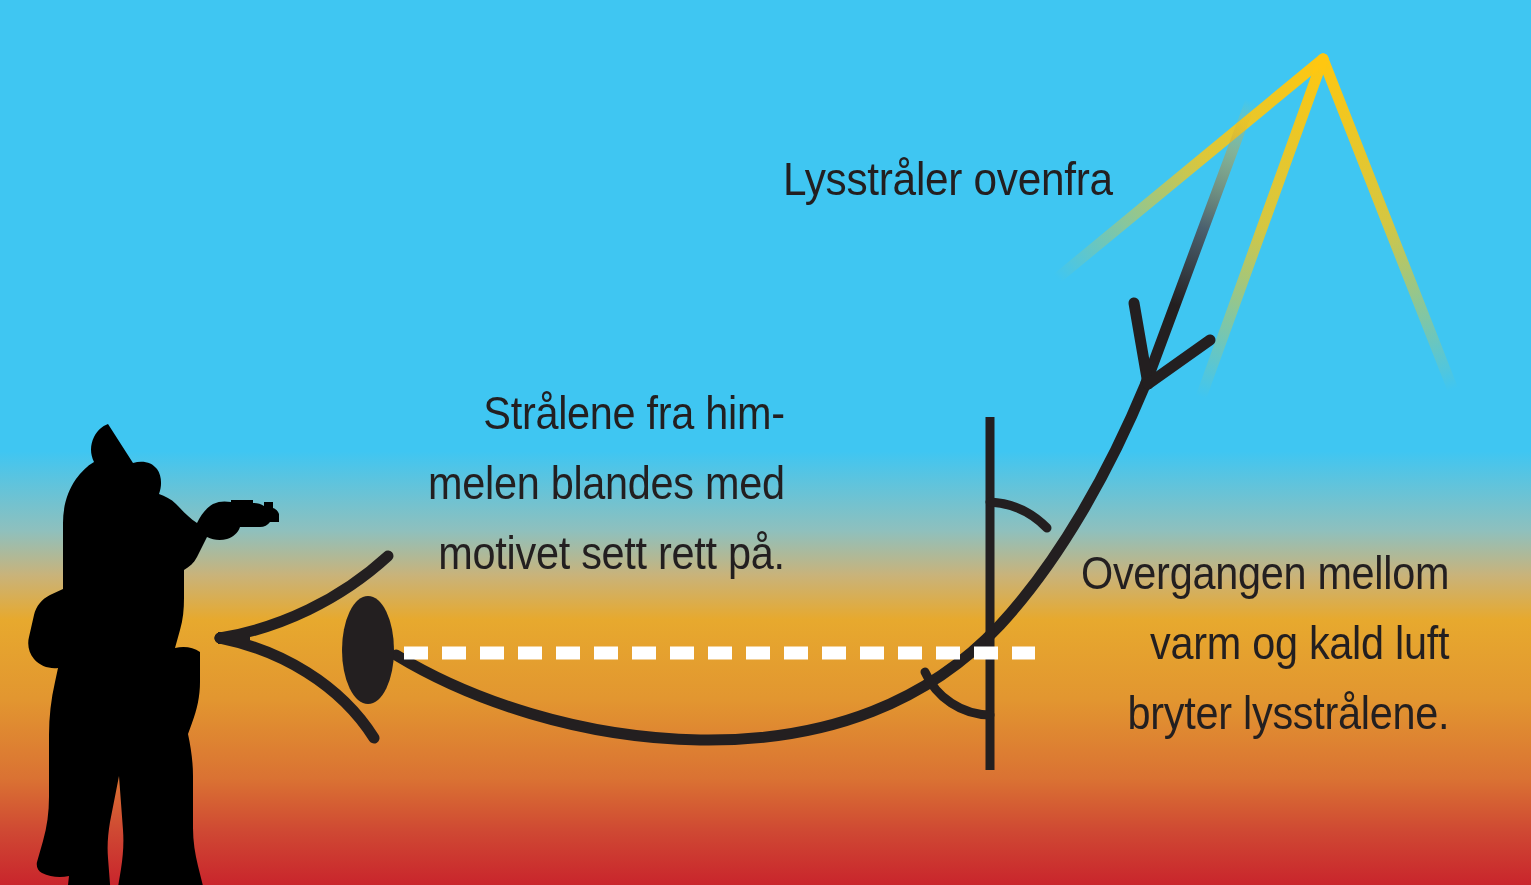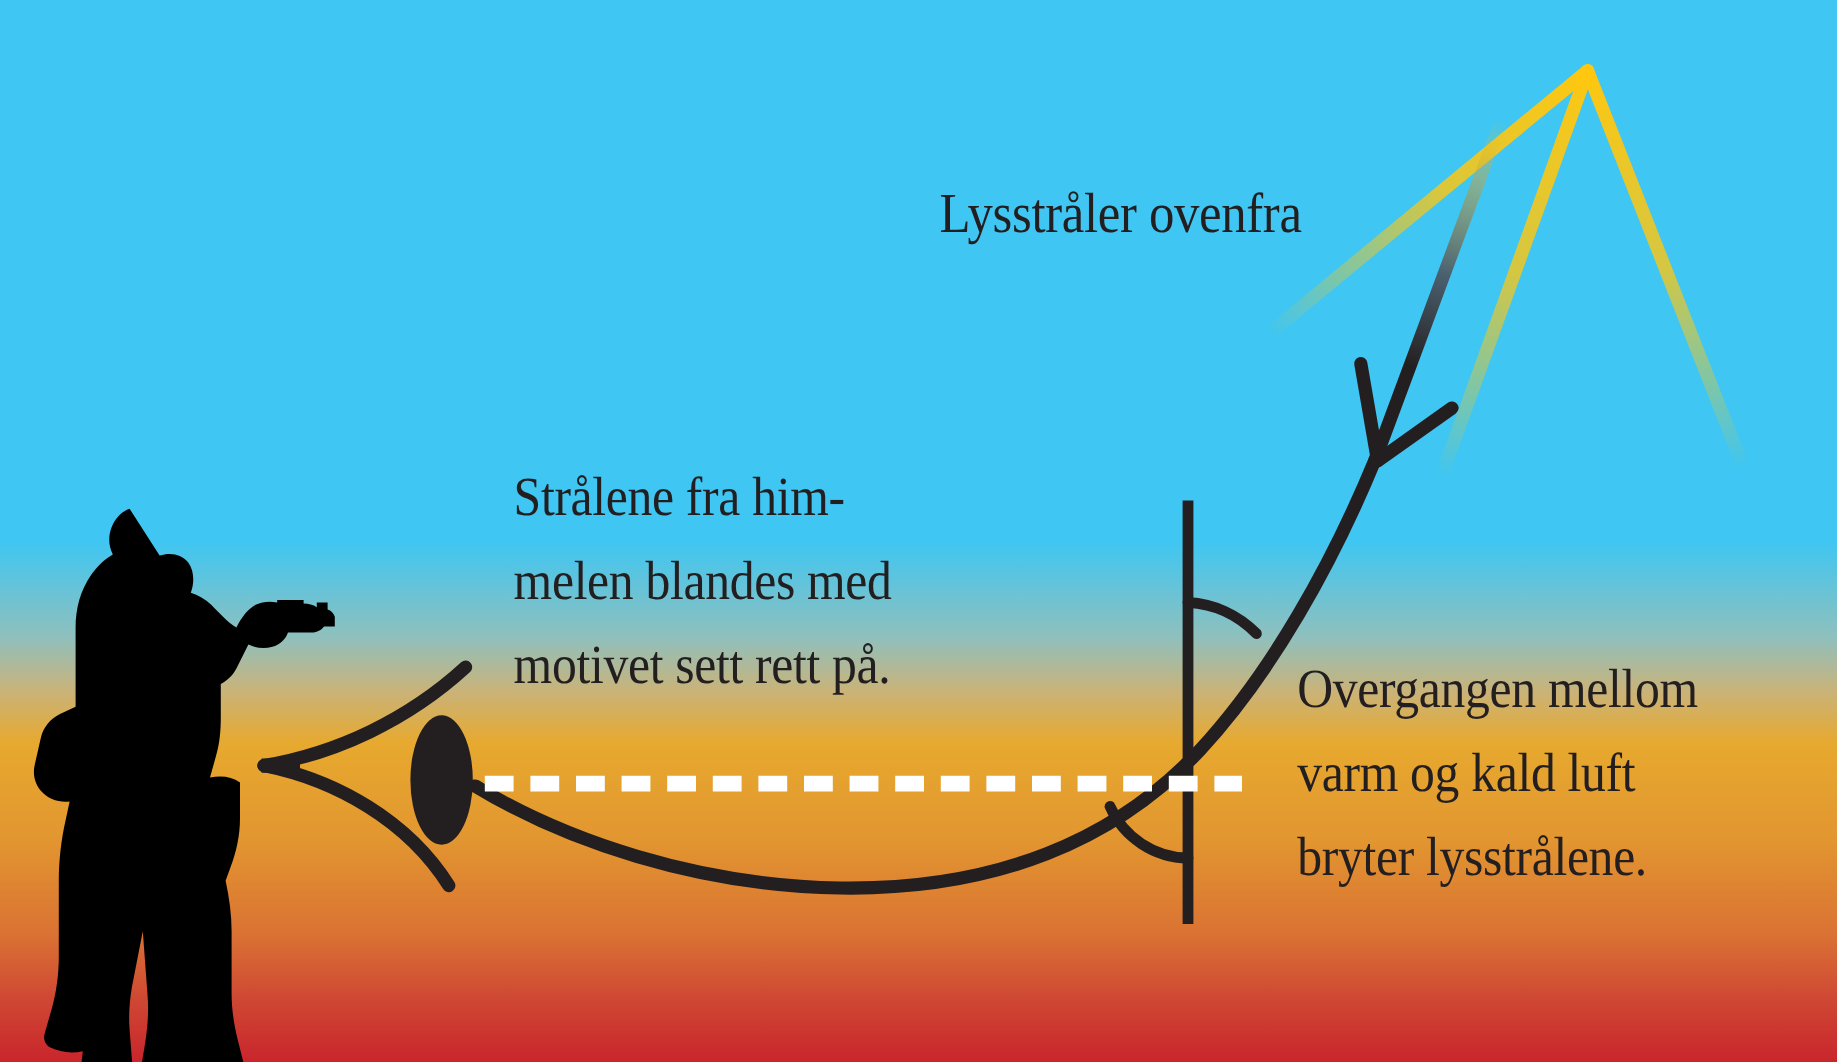--- a/index.html
+++ b/index.html
@@ -5,21 +5,22 @@
   html, body {
     margin: 0;
     padding: 0;
     background: #ffffff;
   }
   #scene {
     position: relative;
     width: 1531px;
     height: 885px;
     overflow: hidden;
-    font-family: Liberation Serif, serif;
+    font-family: Liberation Sans, sans-serif;
+    text-align: right;
   }
   #sky {
     position: absolute;
     inset: 0;
     background: linear-gradient(to bottom,
       #3fc6f2 0%,
       #3fc6f2 51%,
       #8fc0bd 60%,
       #c9b37a 65%,
       #e7a92e 70%,

